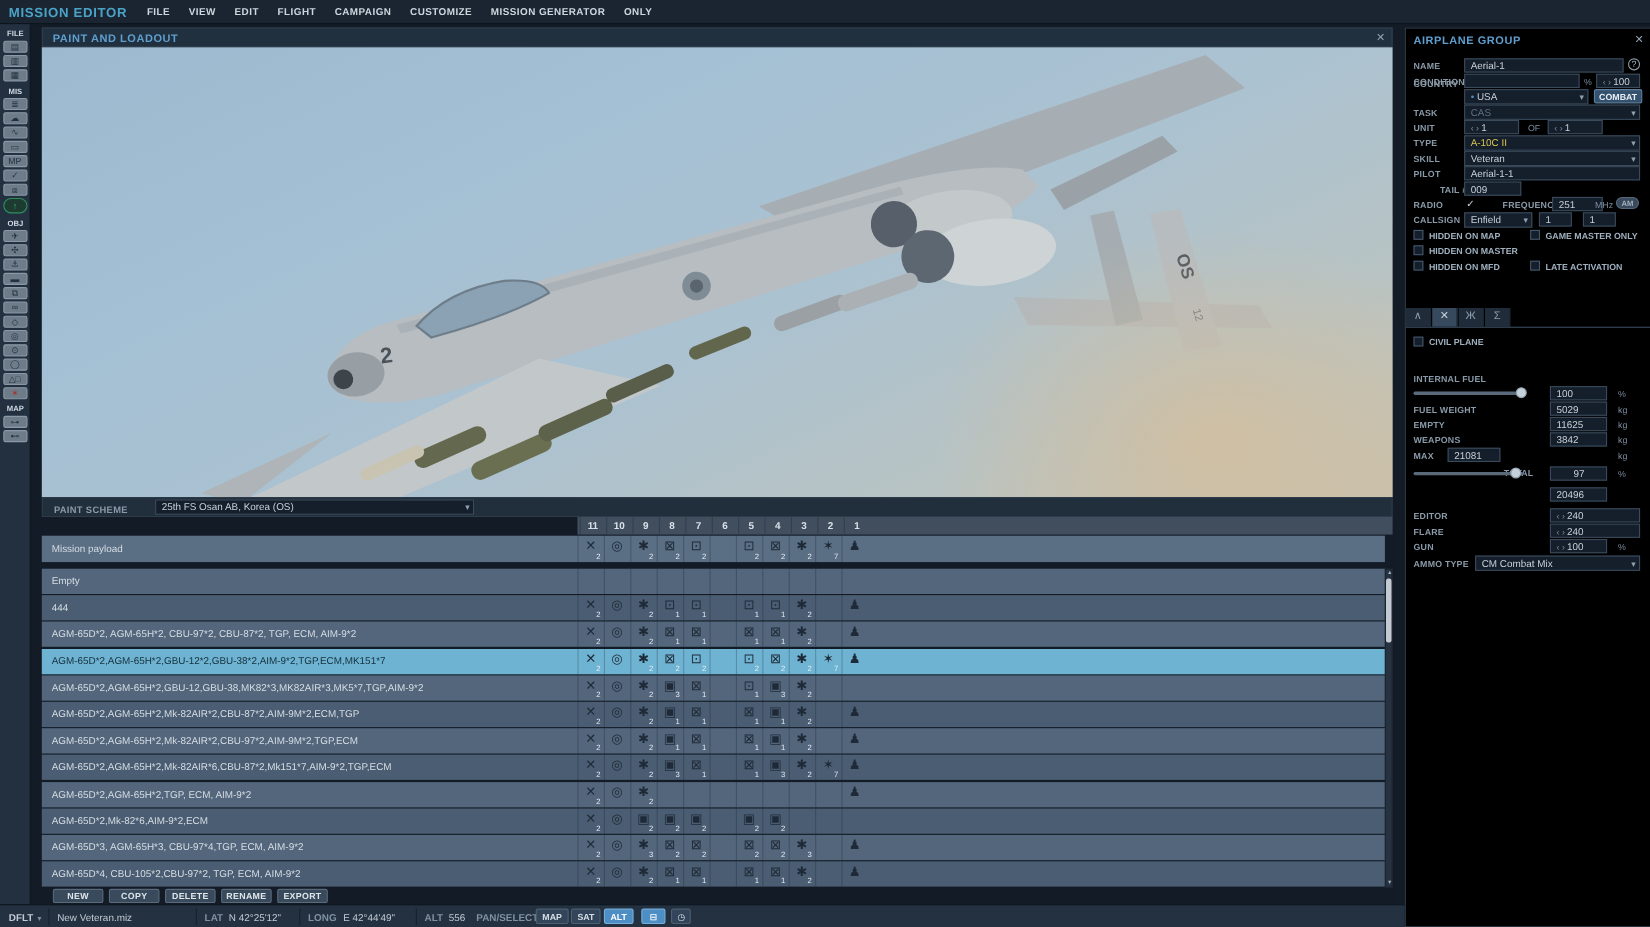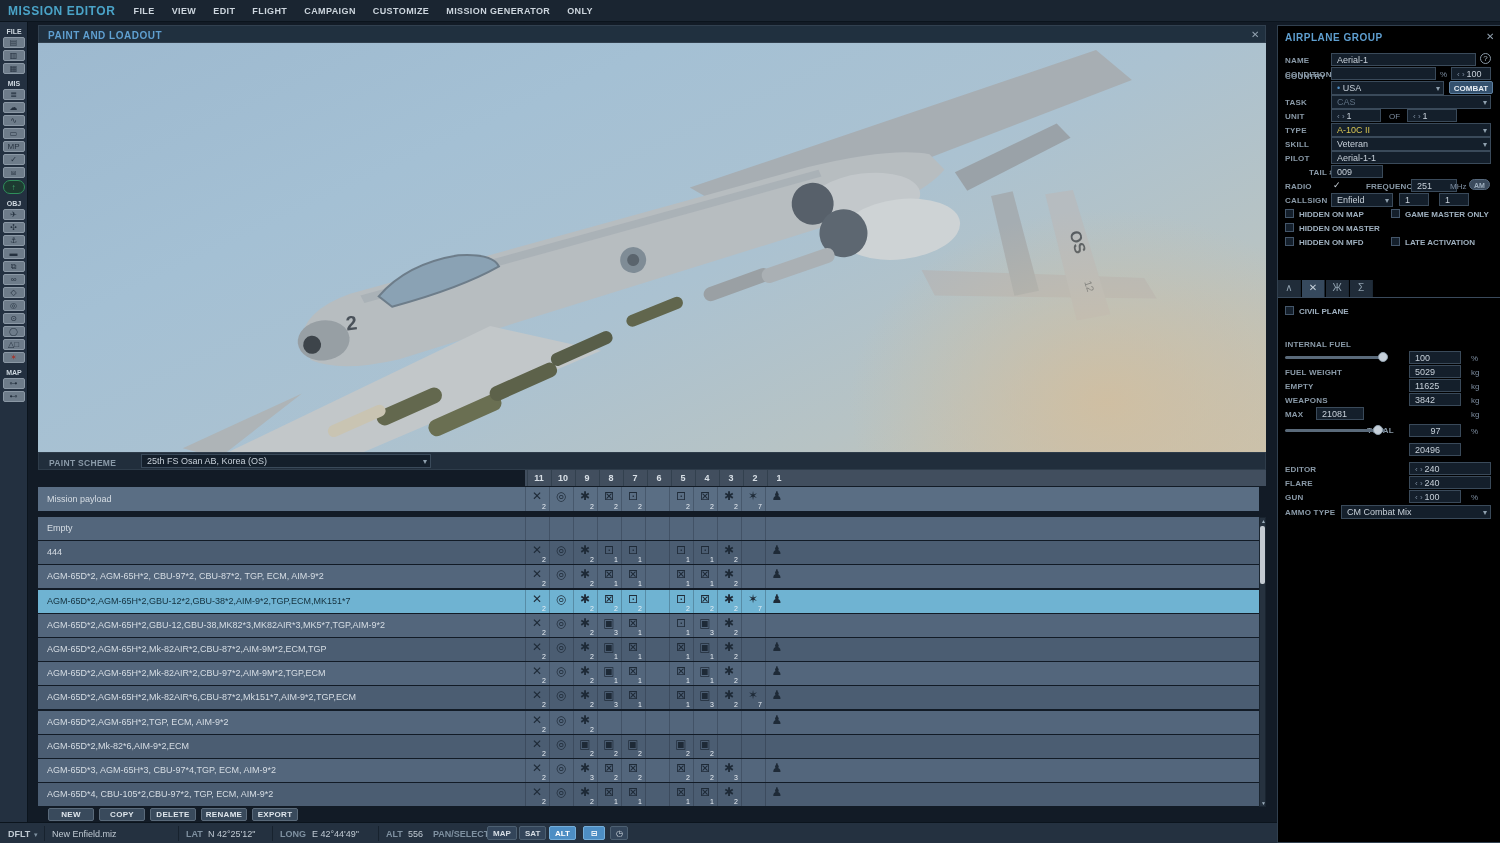--- a/index.html
+++ b/index.html
@@ -698,21 +698,21 @@
       <div class="pbtn">DELETE</div>
       <div class="pbtn">RENAME</div>
       <div class="pbtn">EXPORT</div>
     </div>
 </div>
 
 <div id="statusbar" class="abs">
   <span class="sb-txt" style="left:8px; font-weight:bold;">DFLT</span>
   <span class="sb-txt" style="left:34px; color:#7f91a1; font-size:7px; top:8px;">▾</span>
   <div class="sb-sep" style="left:44px;"></div>
-  <span class="sb-txt" style="left:52px;">New Enfield.miz</span>
+  <span class="sb-txt" style="left:52px;">New Veteran.miz</span>
   <div class="sb-sep" style="left:178px;"></div>
   <span class="sb-lab" style="left:186px;">LAT</span>
   <span class="sb-txt" style="left:208px;">N 42°25'12"</span>
   <div class="sb-sep" style="left:272px;"></div>
   <span class="sb-lab" style="left:280px;">LONG</span>
   <span class="sb-txt" style="left:312px;">E 42°44'49"</span>
   <div class="sb-sep" style="left:378px;"></div>
   <span class="sb-lab" style="left:386px;">ALT</span>
   <span class="sb-txt" style="left:408px;">556</span>
   <span class="sb-lab" style="left:433px;">PAN/SELECT</span>

